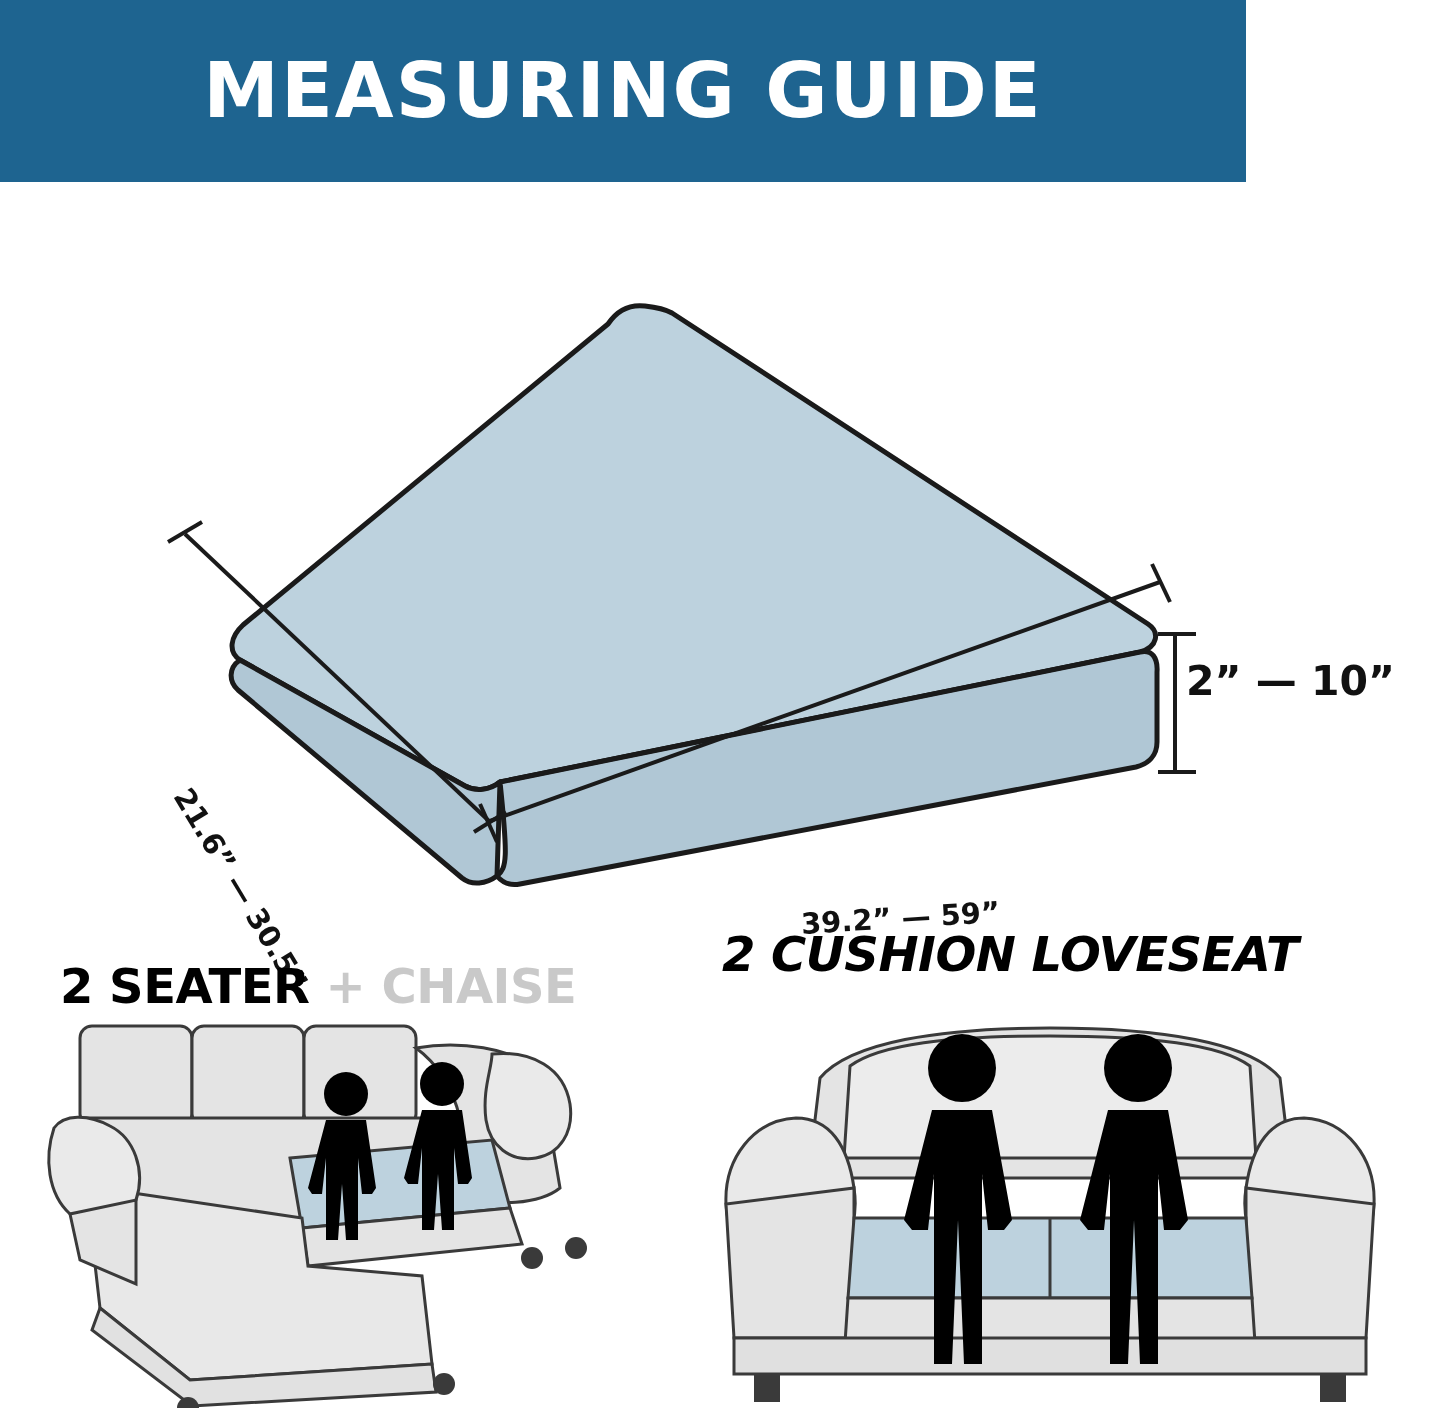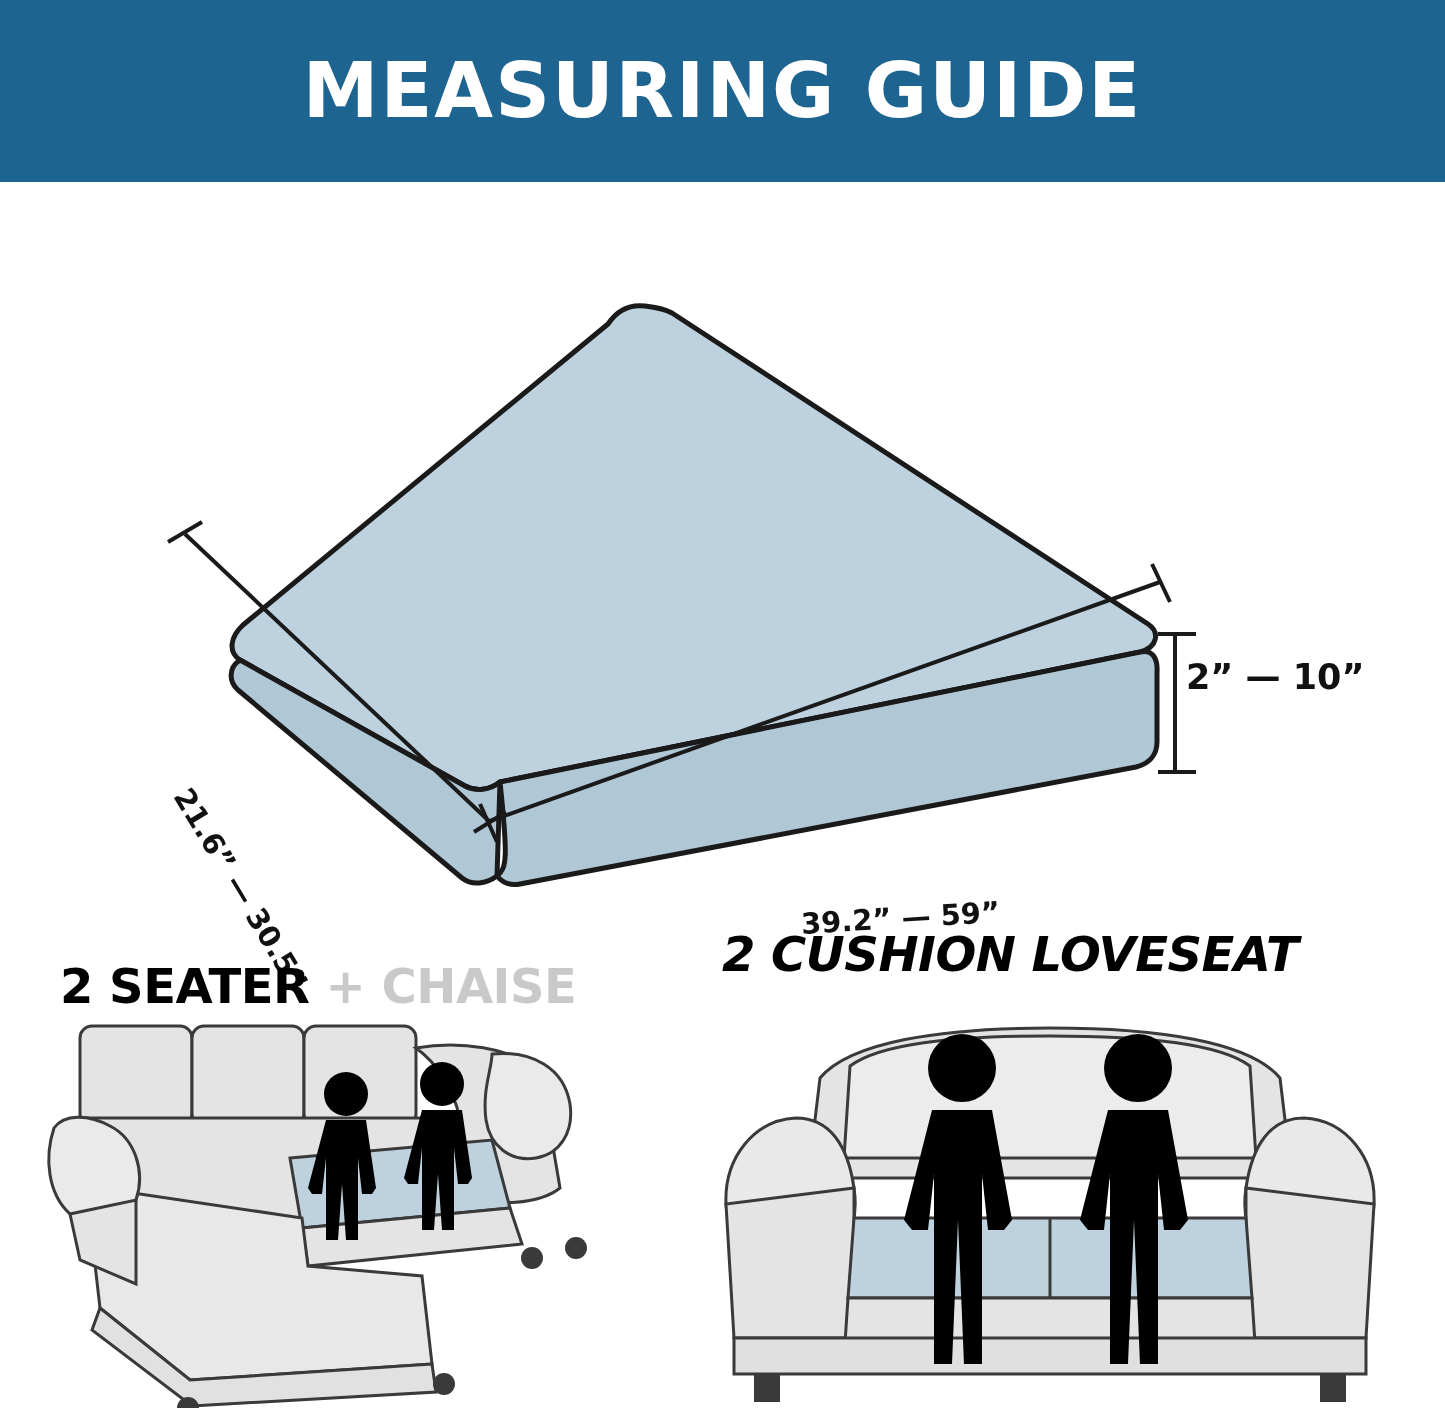--- a/index.html
+++ b/index.html
@@ -13,21 +13,21 @@
     position: relative;
     font-family: "Liberation Sans", sans-serif;
     overflow: hidden;
   }
 
   
   #header-banner {
     position: absolute;
     left: 0;
     top: 0;
-    width: 1445px;
+    width: 1246px;
     height: 182px;
     background: #1e6490;
     display: flex;
     align-items: center;
     justify-content: center;
   }
   #header-title {
     color: #ffffff;
     font-size: 76px;
     font-weight: bold;
@@ -50,21 +50,21 @@
   .dim-label {
     position: absolute;
     font-family: "DejaVu Sans", sans-serif;
     font-weight: bold;
     color: #111111;
     white-space: nowrap;
   }
   #dim-height-label {
     left: 1186px;
     top: 475px;
-    font-size: 35px;
+    font-size: 41px;
   }
   #dim-width-label {
     left: 800px;
     top: 725px;
     font-size: 29px;
     transform: rotate(-3.5deg);
     transform-origin: left top;
   }
   #dim-depth-label {
     left: 196px;

